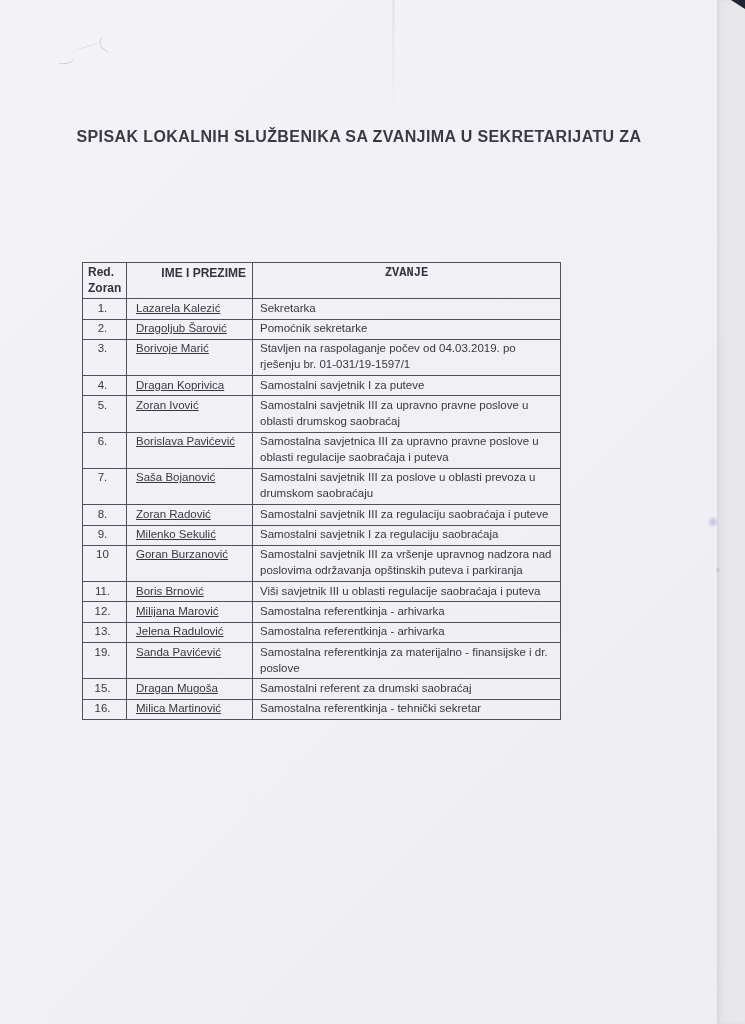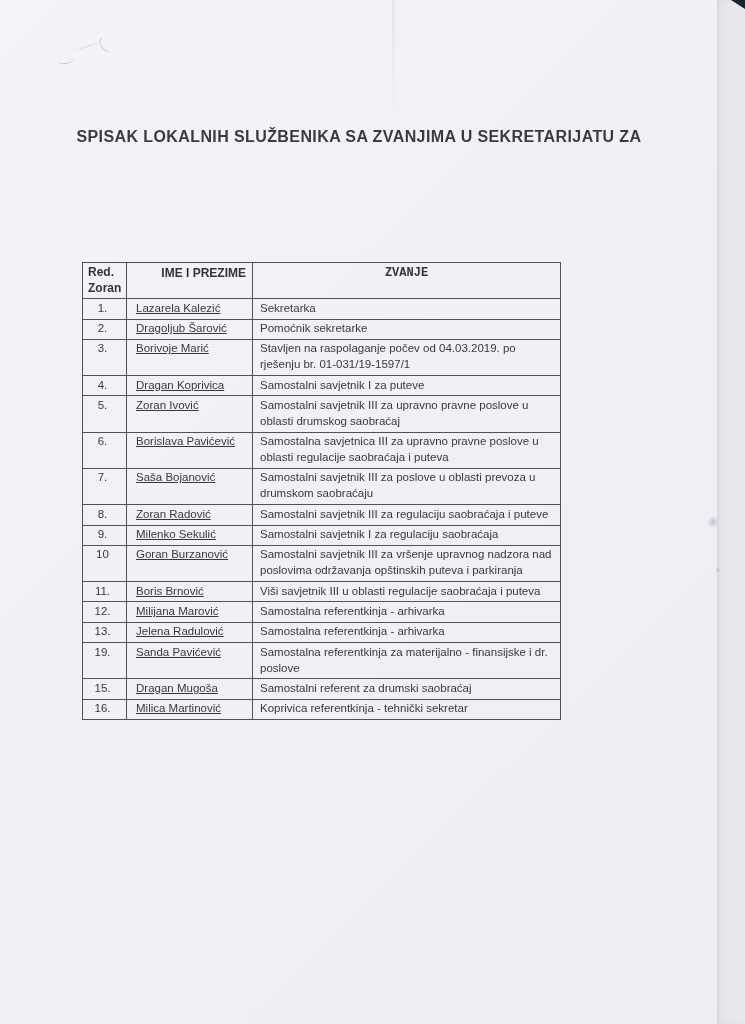--- a/index.html
+++ b/index.html
@@ -274,21 +274,21 @@
         <td class="cell-title">Samostalna referentkinja  za materijalno - finansijske i dr. poslove</td>
       </tr>
         <tr style="">
         <td class="cell-num">15.</td>
         <td class="cell-name">Dragan Mugoša</td>
         <td class="cell-title">Samostalni referent za drumski saobraćaj</td>
       </tr>
         <tr style="">
         <td class="cell-num">16.</td>
         <td class="cell-name">Milica Martinović</td>
-        <td class="cell-title">Koprivica referentkinja - tehnički sekretar</td>
+        <td class="cell-title">Samostalna referentkinja - tehnički sekretar</td>
       </tr>
       </tbody>
   </table>
 
   <div class="ink-smudge"></div>
   <div class="ink-dot"></div>
   <div class="paper-curl"></div>
 </div>
 
 <div class="scan-edge-right"></div>

